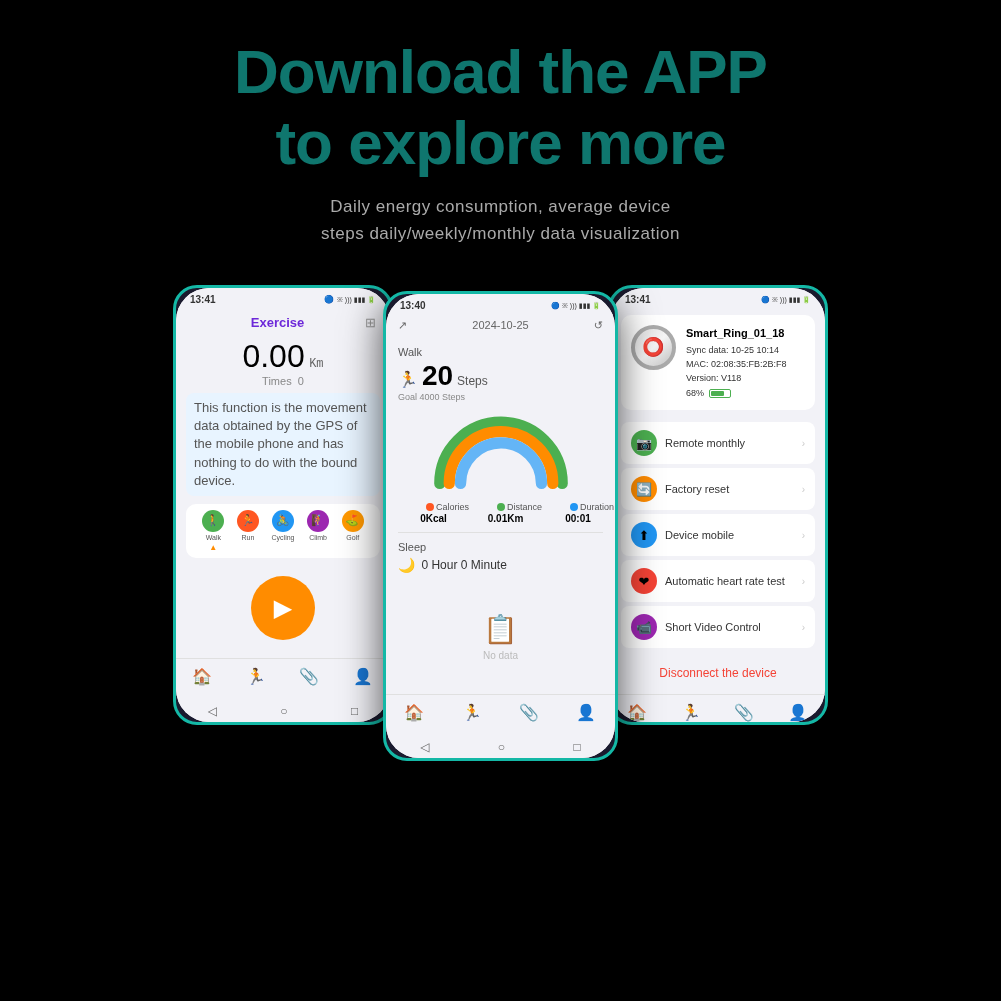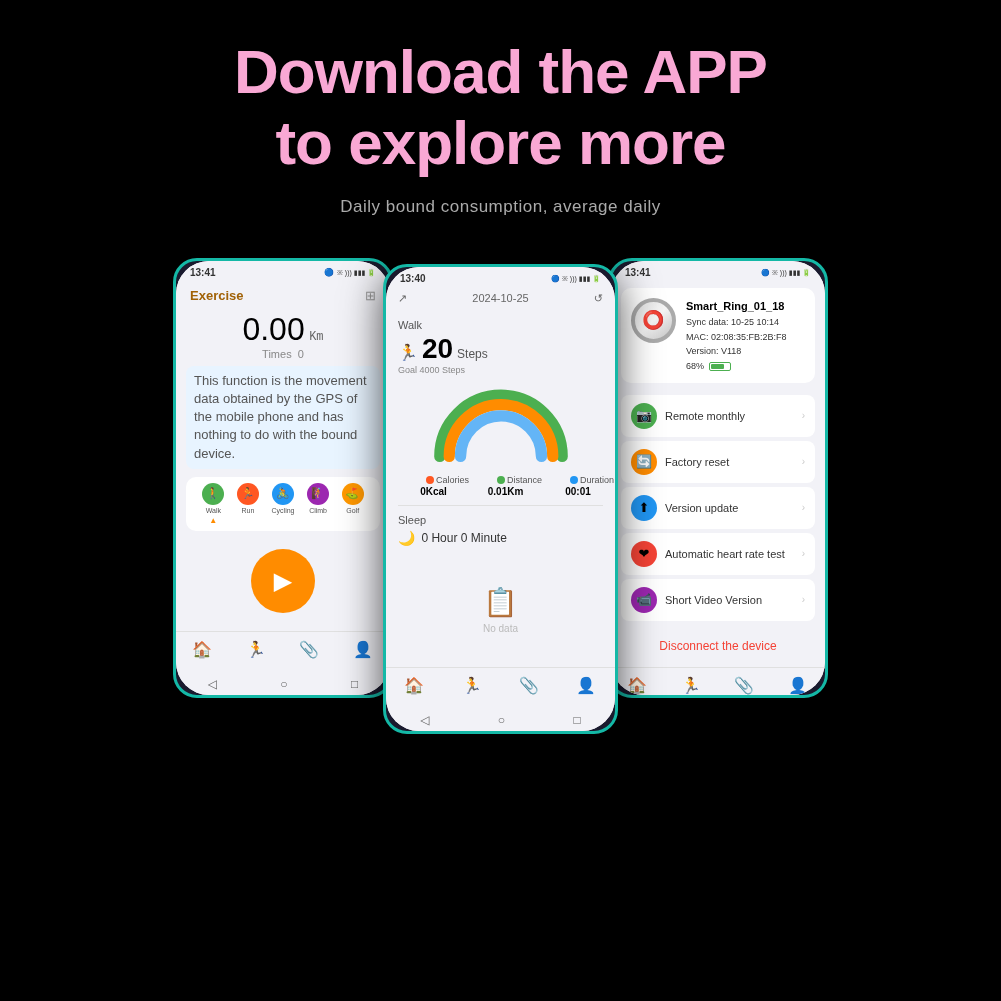--- a/index.html
+++ b/index.html
@@ -12,21 +12,21 @@
       display: flex;
       flex-direction: column;
       align-items: center;
     }
     .header {
       text-align: center;
       padding-top: 36px;
       padding-bottom: 10px;
     }
     .main-title {
-      color: #f9a8d4;
+      color: #0f766e;
       font-size: 62px;
       font-weight: 800;
       line-height: 1.15;
       letter-spacing: -1px;
     }
     .subtitle {
       color: #aaa;
       font-size: 17px;
       line-height: 1.6;
       margin-top: 14px;
@@ -88,21 +88,21 @@
       flex: 1;
       display: flex;
       flex-direction: column;
     }
     .screen-header {
       display: flex;
       justify-content: space-between;
       align-items: center;
       padding: 8px 14px 4px;
     }
-    .screen-title { font-size: 13px; font-weight: 700; color: #a16207; text-align: left; flex: 1; }
+    .screen-title { font-size: 13px; font-weight: 700; color: #6d28d9; text-align: center; flex: 1; }
     .big-number { text-align: center; font-size: 32px; font-weight: 300; color: #000; margin: 4px 0; }
     .big-unit { font-size: 12px; color: #666; font-family: Liberation Mono, monospace; }
     .times-row { text-align: center; font-size: 11px; color: #888; margin-bottom: 6px; }
     .info-box {
       background: #e8f4ff;
       margin: 0 10px;
       border-radius: 8px;
       padding: 6px 8px;
       font-size: 13px;
       color: #555;
@@ -295,21 +295,22 @@
   </style>
 </head>
 <body>
 
 <div class="header">
   <div class="main-title">
     <span>Download the APP</span><br>
     <span>to explore more</span>
   </div>
   <div class="subtitle">
-    <span>Daily bound consumption, average daily</span><br>
+    <span>Daily energy consumption, average device</span><br>
+    <span>steps daily/weekly/monthly data visualization</span>
   </div>
 </div>
 
 <div class="phones-container">
 
   <div class="phone phone-left">
     <div class="phone-screen">
 
       <div class="status-bar">
         <span class="status-time">13:41</span>
@@ -496,35 +497,35 @@
           <div class="menu-item">
             <div class="menu-item-left">
               <div class="menu-icon menu-icon-orange">🔄</div>
               <span class="menu-label">Factory reset</span>
             </div>
             <span class="menu-arrow">›</span>
           </div>
           <div class="menu-item">
             <div class="menu-item-left">
               <div class="menu-icon menu-icon-blue">⬆</div>
-              <span class="menu-label">Version update</span>
+              <span class="menu-label">Device mobile</span>
             </div>
             <span class="menu-arrow">›</span>
           </div>
           <div class="menu-item">
             <div class="menu-item-left">
               <div class="menu-icon menu-icon-red">❤</div>
               <span class="menu-label">Automatic heart rate test</span>
             </div>
             <span class="menu-arrow">›</span>
           </div>
           <div class="menu-item">
             <div class="menu-item-left">
               <div class="menu-icon menu-icon-purple">📹</div>
-              <span class="menu-label">Short Video Version</span>
+              <span class="menu-label">Short Video Control</span>
             </div>
             <span class="menu-arrow">›</span>
           </div>
         </div>
         <div class="disconnect-btn">
           <span>Disconnect the device</span>
         </div>
       </div>
       <div class="bottom-nav">
         <span class="nav-icon">🏠</span>

